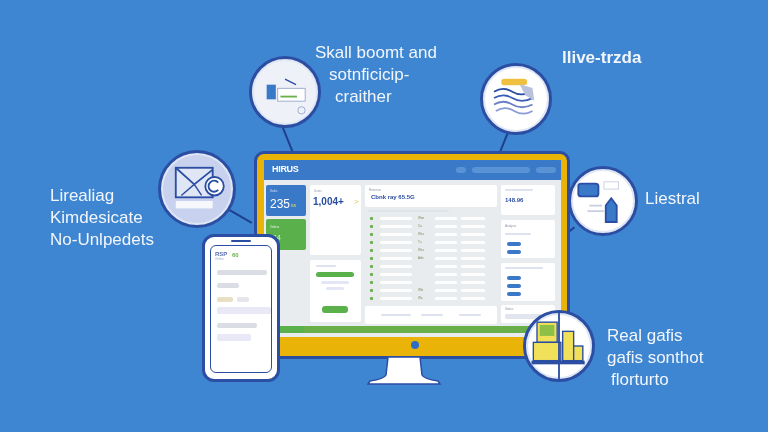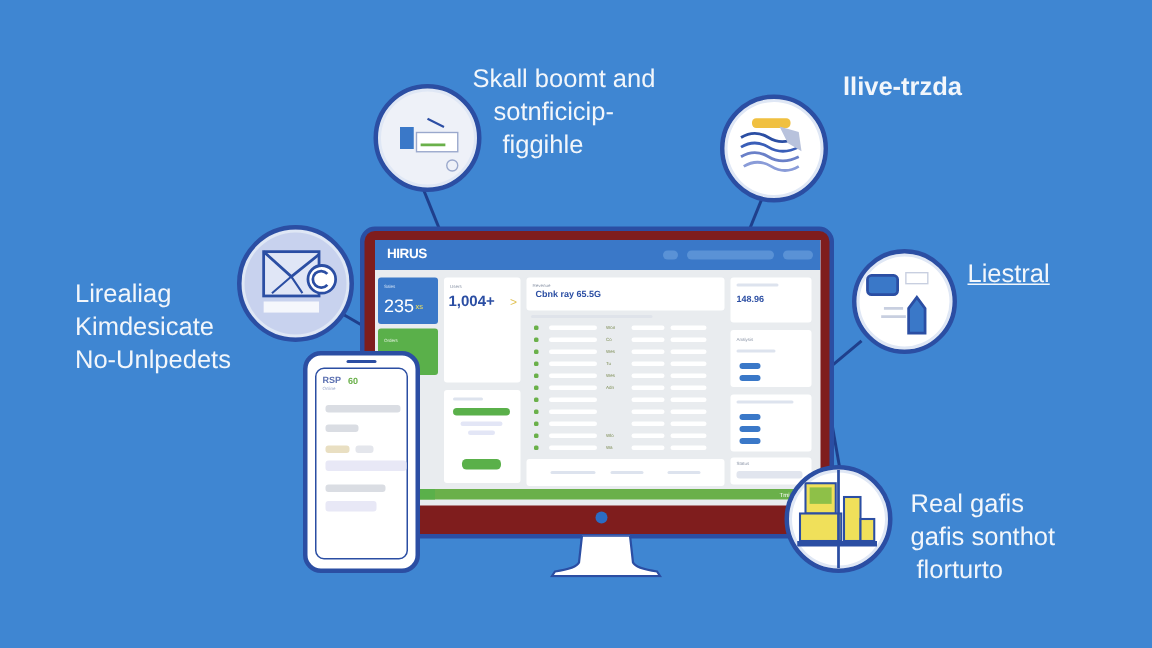--- a/index.html
+++ b/index.html
@@ -3,21 +3,21 @@
 <meta charset="utf-8">
 <style>
   * { box-sizing: border-box; margin: 0; padding: 0; }
   html, body { width: 768px; height: 432px; overflow: hidden; }
   body { background: #3f86d2; font-family: "Liberation Sans", sans-serif; position: relative; }
   .abs { position: absolute; }
   .label { color: #f2f6fb; font-size: 17px; line-height: 22px; text-align: left; }
   .circle { border-radius: 50%; background: #fff; border: 3px solid #2b4ea3; box-shadow: 0 0 0 2px #dfe7f5 inset; overflow: hidden; }
 
   
-  .monitor { left: 240px; top: 151px; width: 316px; height: 208px; background: #7f1d1d; border: 3px solid #2b4ea3; border-radius: 10px; }
+  .monitor { left: 254px; top: 151px; width: 316px; height: 208px; background: #eab308; border: 3px solid #2b4ea3; border-radius: 10px; }
   .screen { position: absolute; left: 7px; top: 6px; width: 297px; height: 177px; background: #e9ecef; overflow: hidden; }
   .topbar { position: absolute; left: 0; top: 0; width: 100%; height: 20px; background: #3a78c8; }
   .logo { position: absolute; left: 8px; top: 4px; color: #fff; font-size: 9px; font-weight: bold; letter-spacing: -0.3px; }
   .pill { position: absolute; top: 7px; height: 6px; border-radius: 3px; background: #5a92d6; }
   .card { position: absolute; background: #fff; border-radius: 2px; }
   .tiny { font-size: 3px; color: #8a94a6; position: absolute; }
   .bar { position: absolute; height: 3px; border-radius: 2px; background: #dde3ee; }
   .gbtn { position: absolute; height: 5px; border-radius: 3px; background: #5ab04a; }
   .bbtn { position: absolute; height: 4px; width: 14px; border-radius: 3px; background: #3a78c8; }
   .dot { position: absolute; width: 3px; height: 3px; background: #6ab04a; border-radius: 1px; }
@@ -265,30 +265,30 @@
     <rect x="40" y="20" width="12" height="32" fill="#f0e05a" stroke="#2b4ea3" stroke-width="1.5"></rect>
     <rect x="52" y="36" width="10" height="16" fill="#f0e05a" stroke="#2b4ea3" stroke-width="1.5"></rect>
     <rect x="6" y="52" width="58" height="4" fill="#2b4ea3"></rect>
     <line x1="36" y1="0" x2="36" y2="72" stroke="#2b4ea3" stroke-width="2"></line>
   </svg>
 </div>
 
 <div class="abs label" style="left:315px;top:42px;width:160px;">
   <div>Skall boomt and</div>
   <div style="padding-left:14px;">sotnficicip-</div>
-  <div style="padding-left:20px;">figgihle</div>
+  <div style="padding-left:20px;">craither</div>
 </div>
 <div class="abs label" style="left:550px;top:47px;width:120px;">
   <div style="padding-left:12px;font-weight:bold;">llive-trzda</div>
 </div>
 <div class="abs label" style="left:50px;top:185px;width:130px;">
   <div>Lirealiag</div>
   <div>Kimdesicate</div>
   <div>No-Unlpedets</div>
 </div>
-<div class="abs label" style="left:645px;top:172px;width:110px;text-decoration:underline;">
+<div class="abs label" style="left:645px;top:188px;width:110px;">
   <div>Liestral</div>
 </div>
 <div class="abs label" style="left:607px;top:325px;width:150px;">
   <div>Real gafis</div>
   <div>gafis sonthot</div>
   <div style="padding-left:4px;">florturto</div>
 </div>
 
 </body></html>

